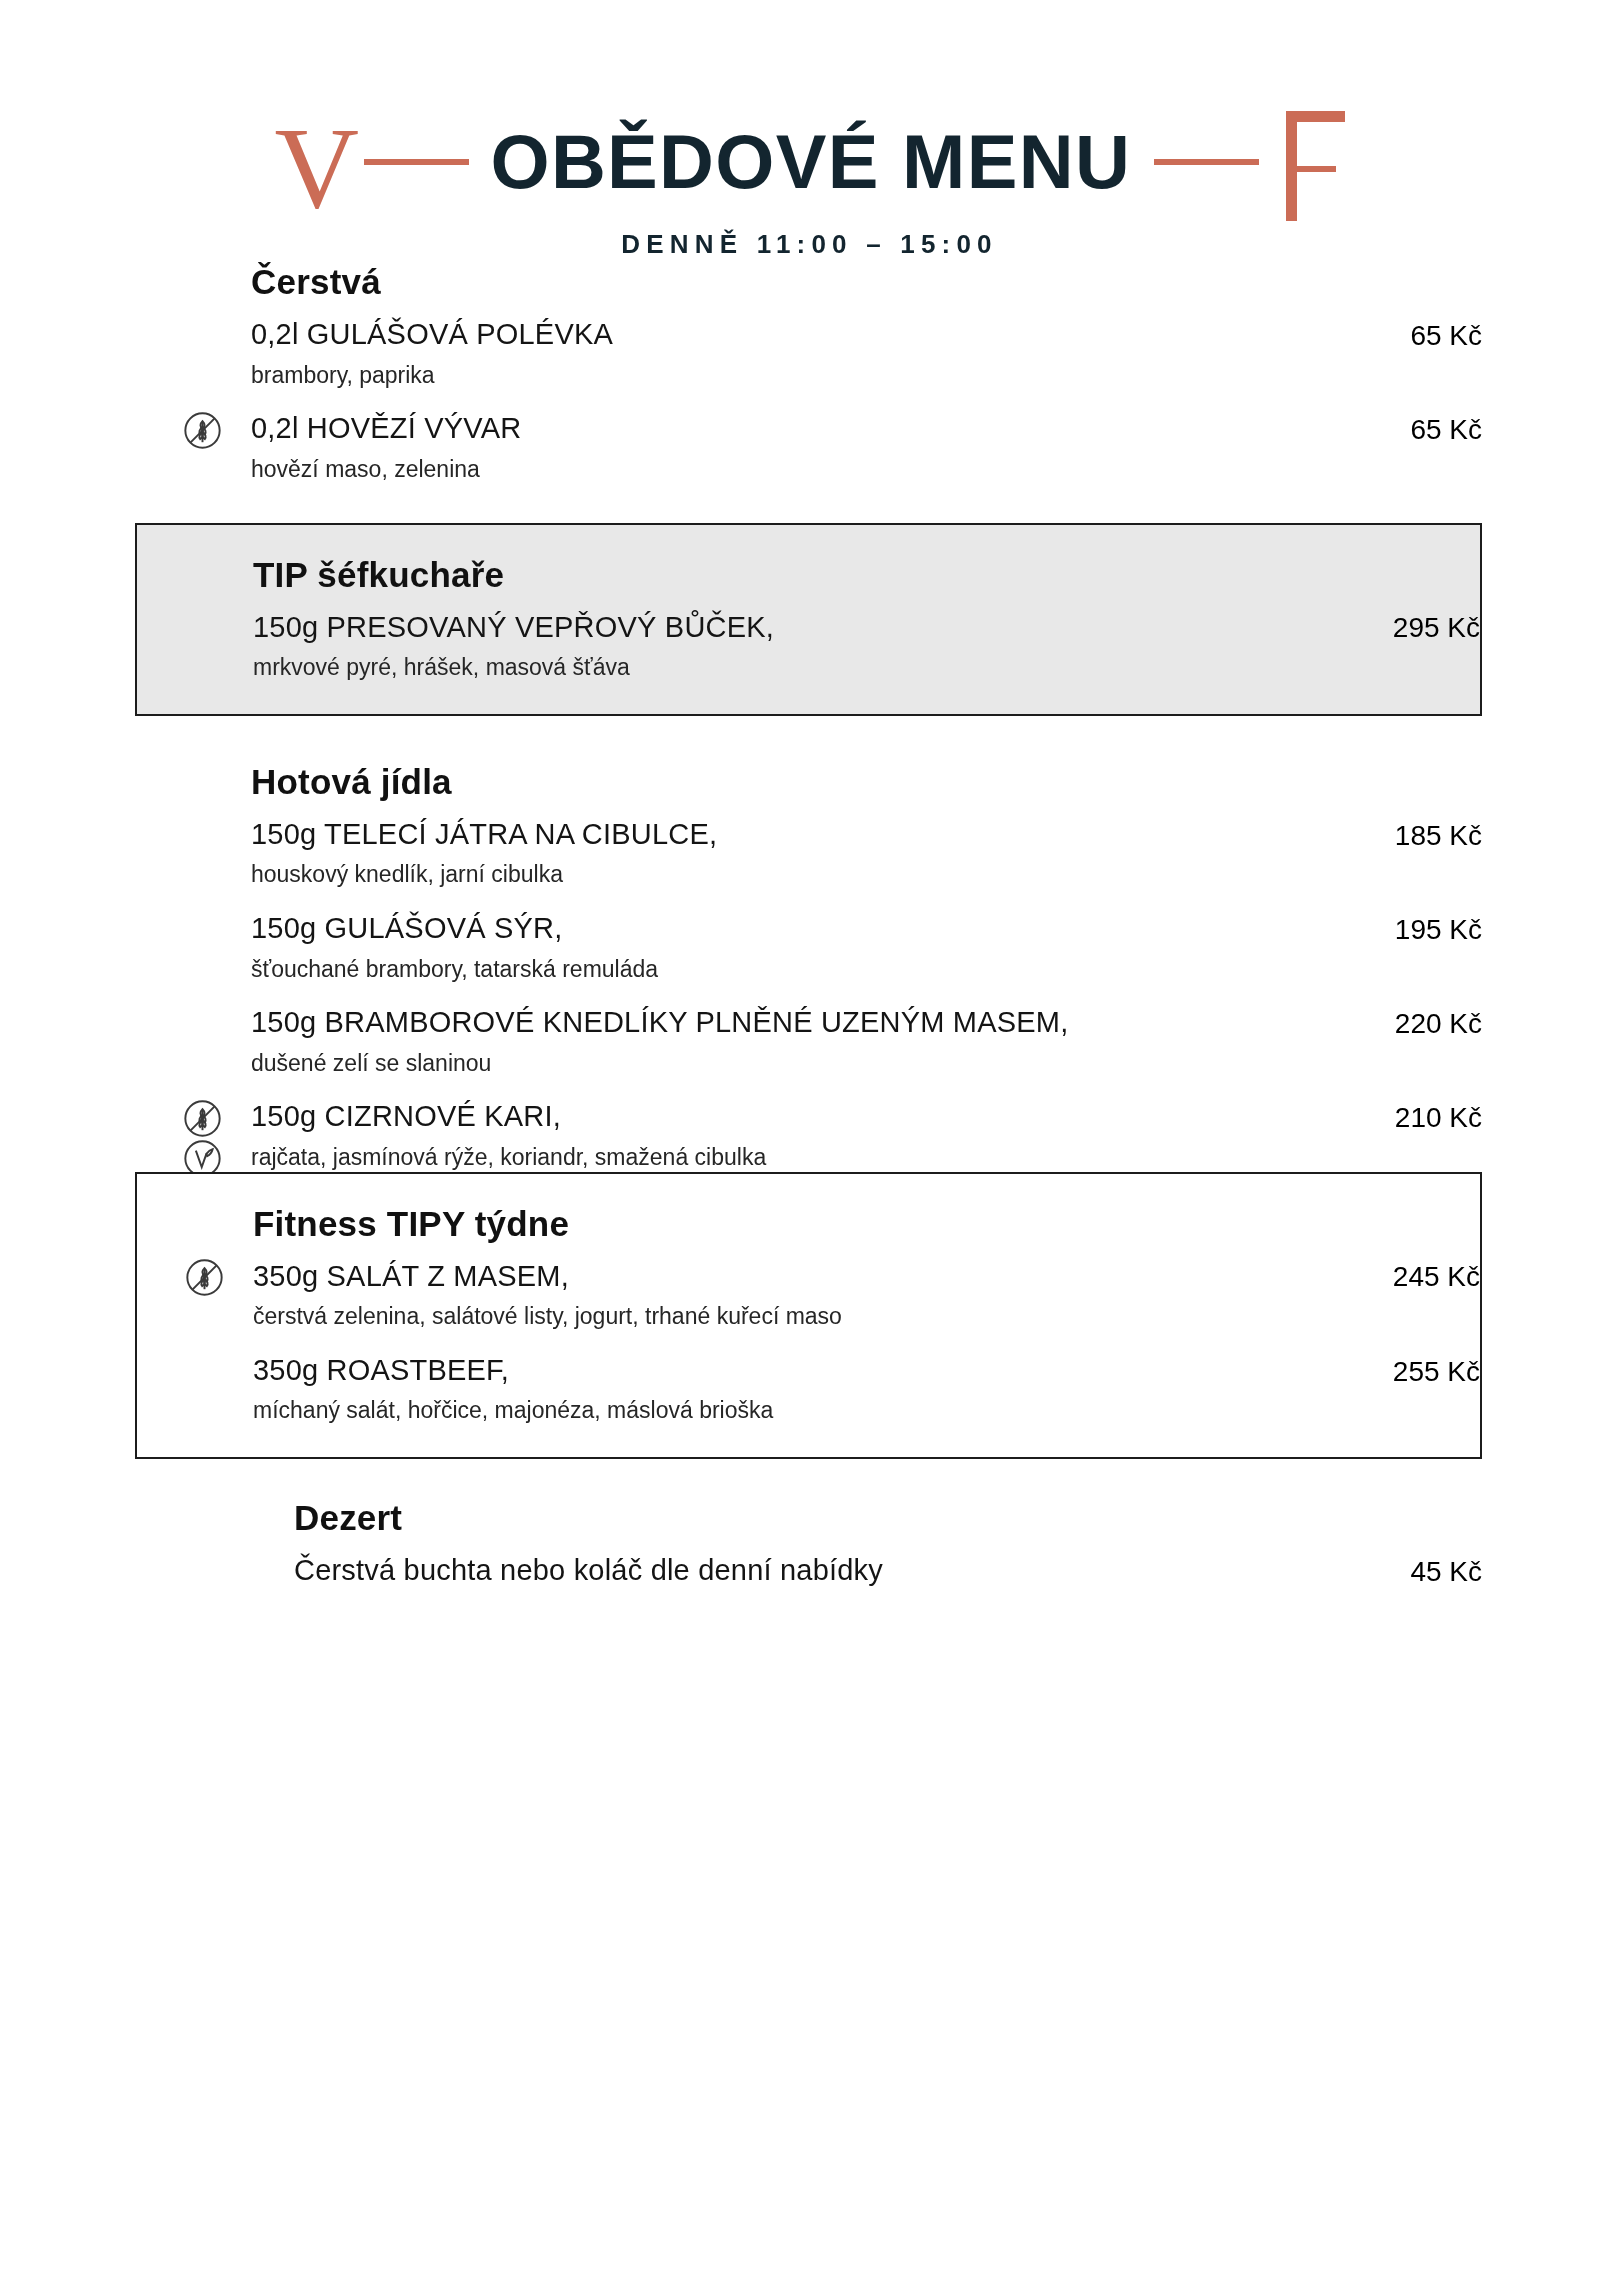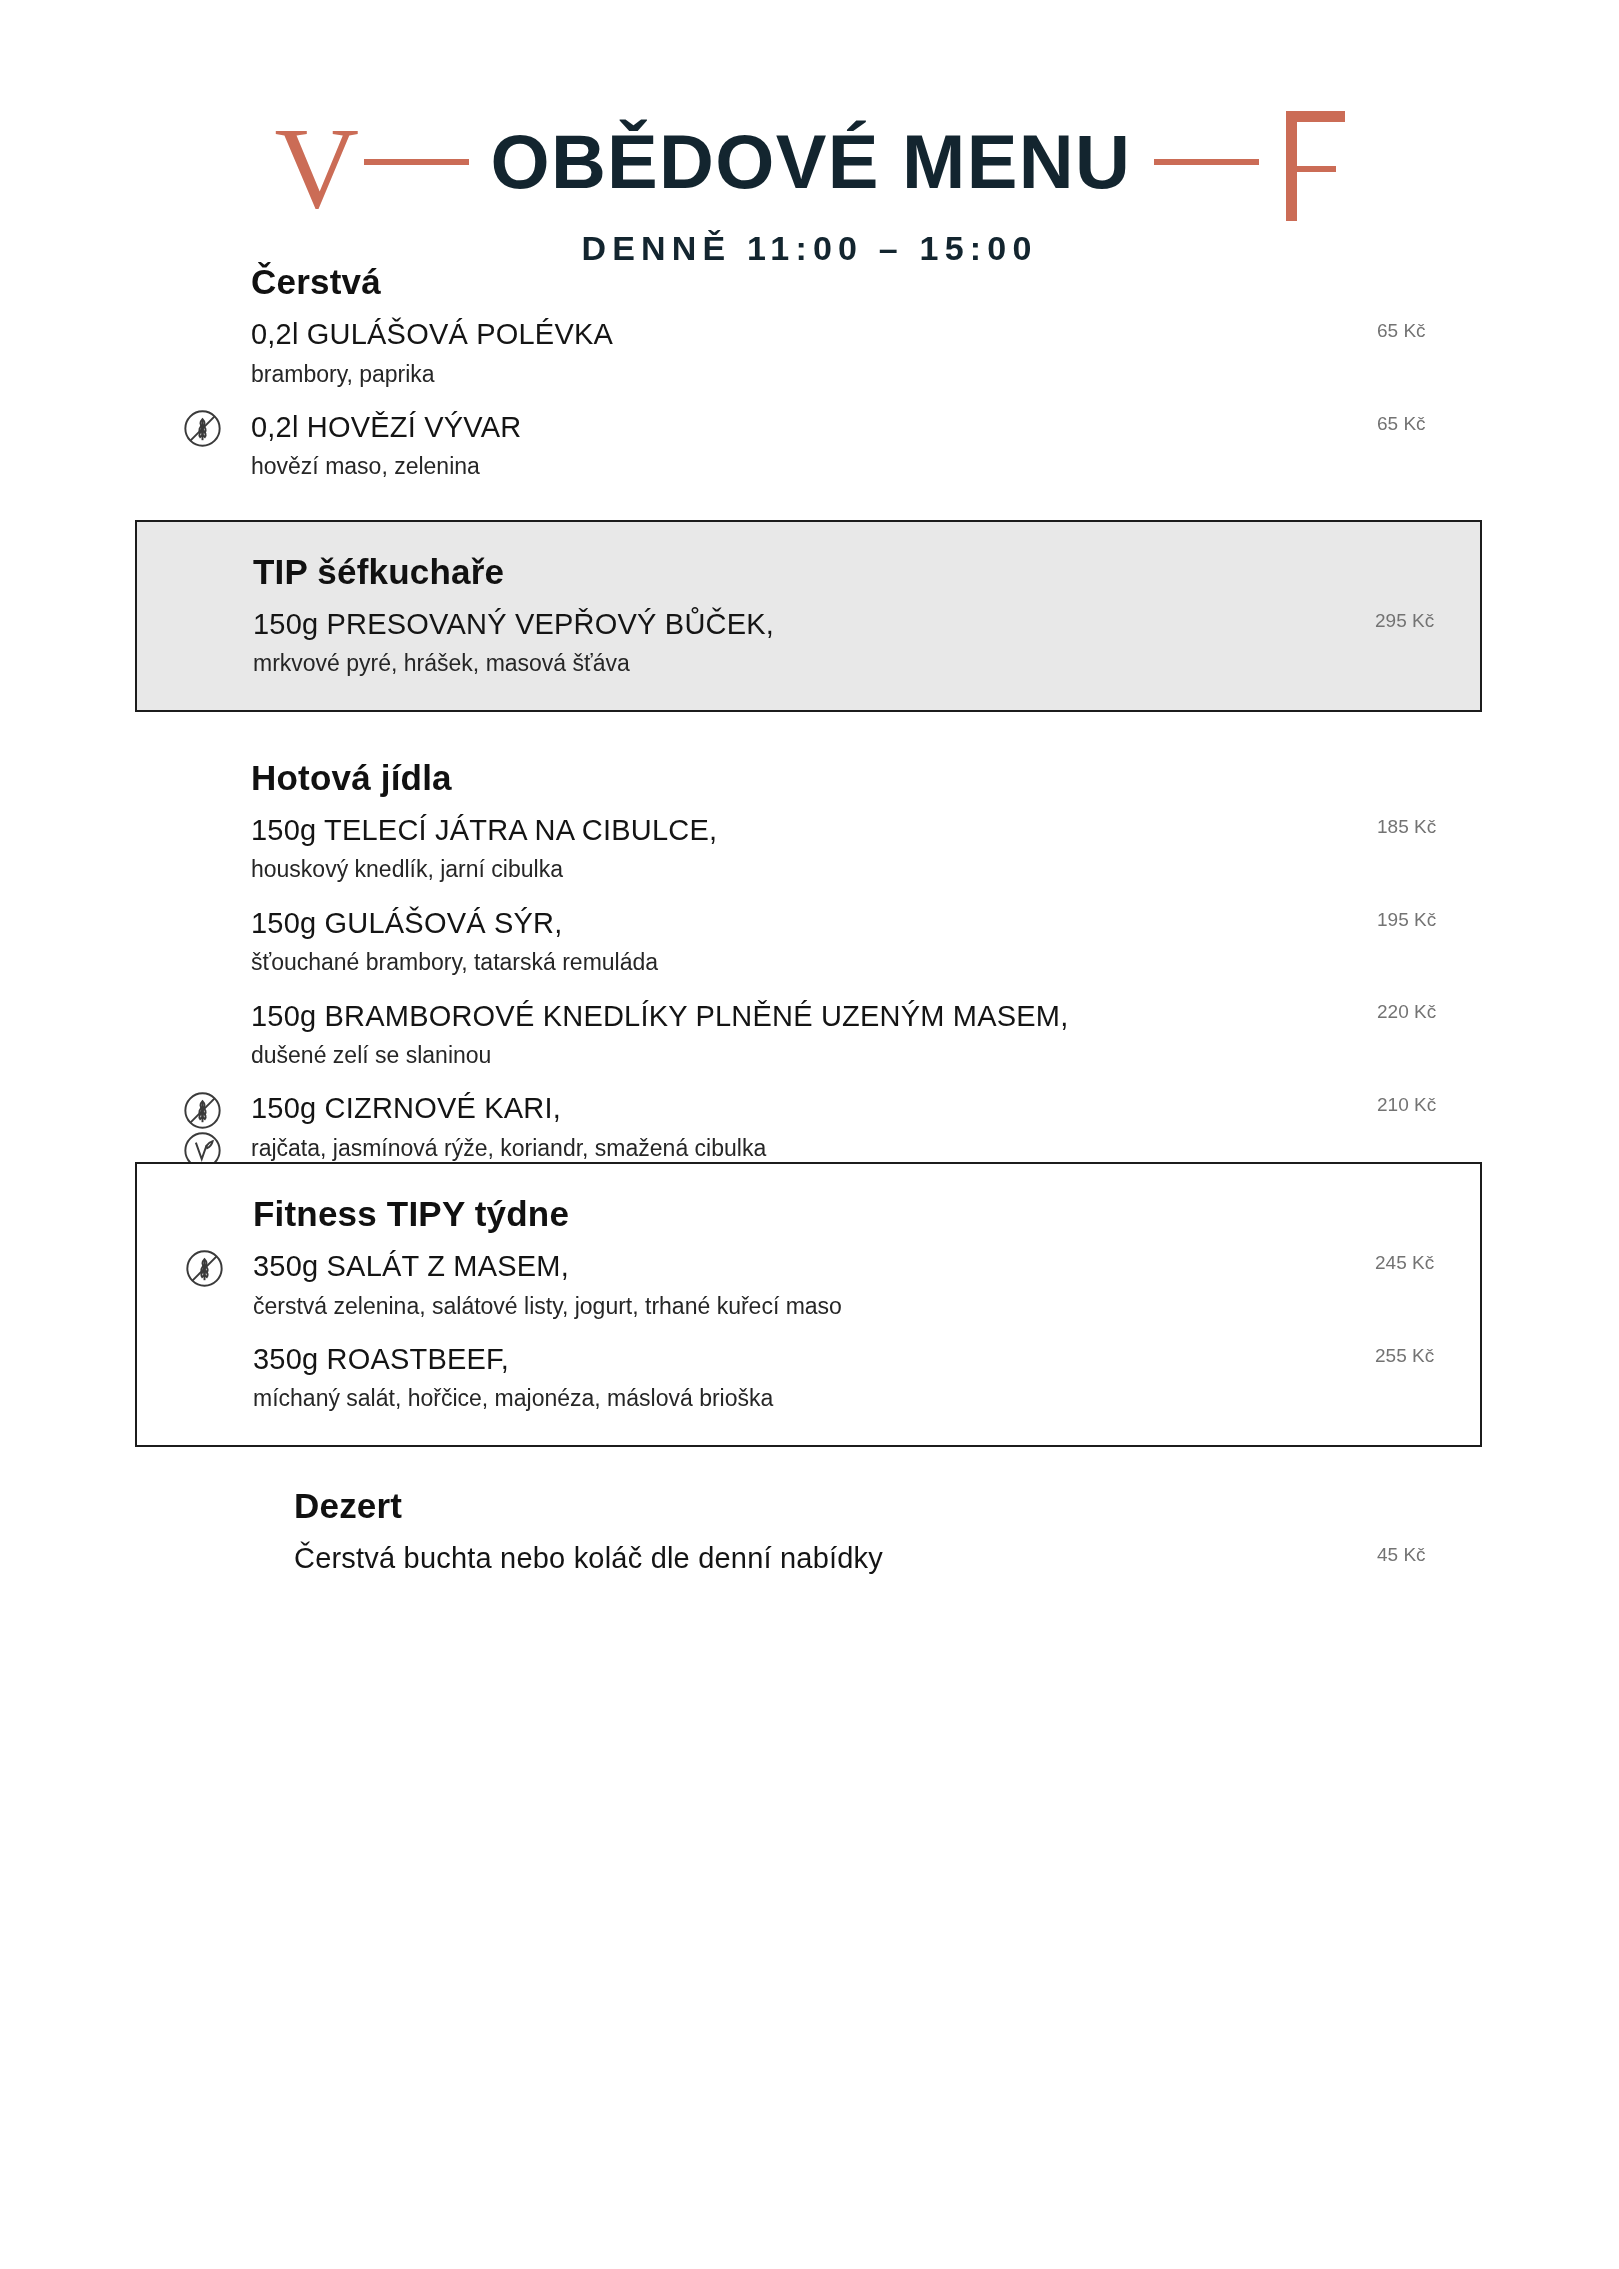--- a/index.html
+++ b/index.html
@@ -91,21 +91,21 @@
     letter-spacing: 1.3px;
     color: #13252f;
     white-space: nowrap;
     line-height: 1;
     padding: 0 5.3px;
     font-family: "Liberation Sans", sans-serif;
   }
   .subtitle {
     text-align: center;
     margin-top: 17.7px;
-    font-size: 34px;
+    font-size: 26px;
     font-weight: 700;
     letter-spacing: 6.2px;
     color: #13252f;
     font-family: "Liberation Sans", sans-serif;
   }
 
   
   .content {
     position: relative;
     padding: 0;
@@ -142,26 +142,27 @@
   }
   .item-name {
     font-size: 29px;
     font-weight: 400;
     color: #141414;
     letter-spacing: 0.2px;
     line-height: 1.12;
     flex: 1 1 auto;
   }
   .item-price {
-    font-size: 19px;
+    font-size: 28px;
     font-weight: 400;
-    color: #737373;
+    color: #000000;
     white-space: nowrap;
     flex: 0 0 auto;
     min-width: 105px;
+    text-align: right;
     padding-top: 1.8px;
   }
   .item-desc {
     font-size: 23px;
     font-weight: 400;
     color: #262626;
     margin-top: 9.8px;
     line-height: 1.2;
   }
 

